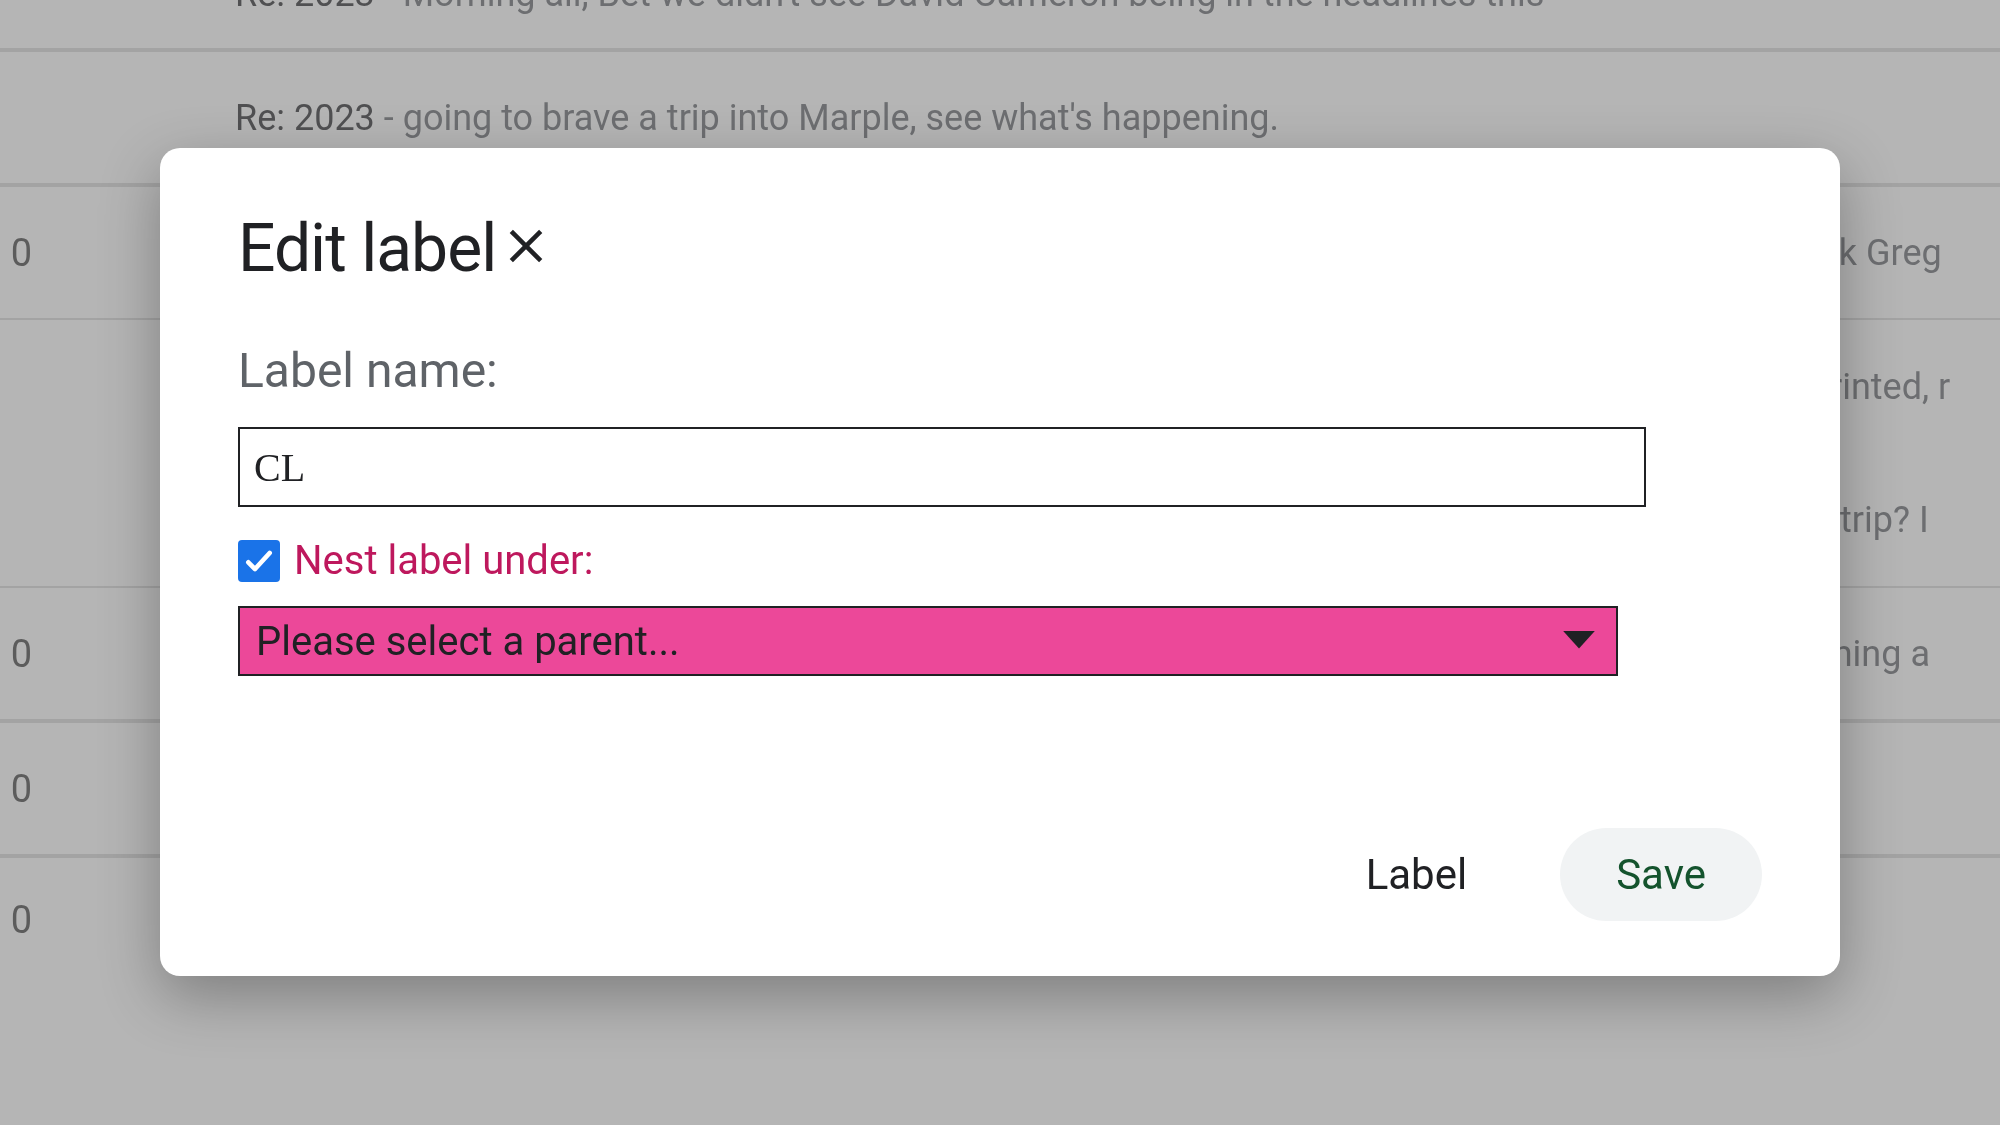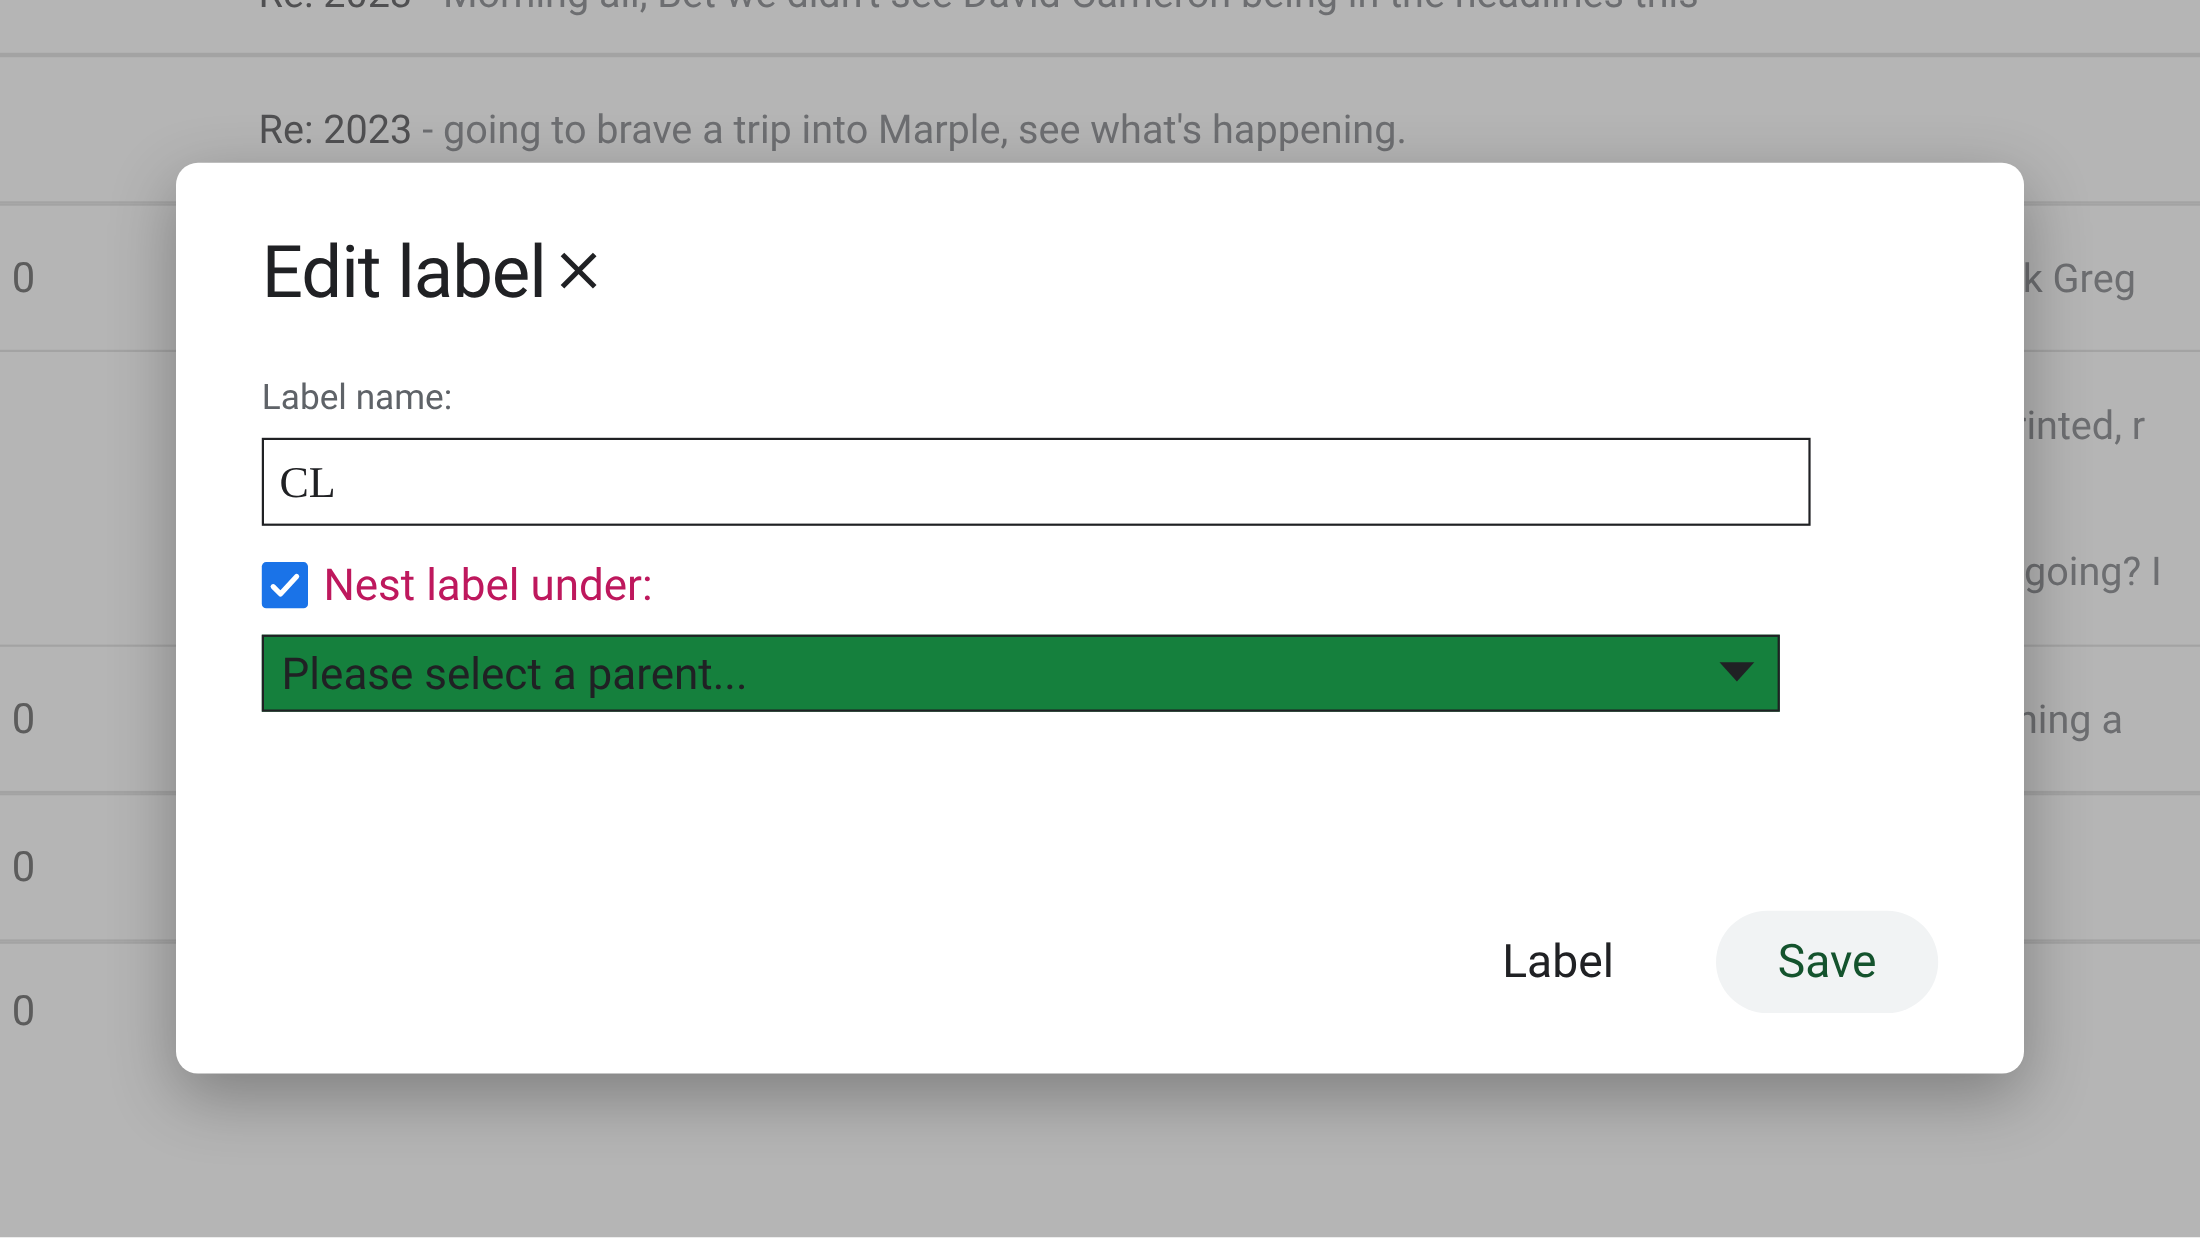--- a/index.html
+++ b/index.html
@@ -88,23 +88,23 @@
       align-items: center;
       justify-content: center;
       margin-right: -10px;
       margin-top: -5px;
     }
     .close-btn svg {
       width: 44px;
       height: 44px;
     }
     .form-label {
-      font-size: 32px;
+      font-size: 48px;
       color: #5f6368;
-      margin-bottom: 18px;
+      margin-bottom: 28px;
       display: block;
     }
     .text-input {
       width: 1408px;
       height: 80px;
       border: 2px solid #202124;
       font-size: 40px;
       padding: 0 14px;
       color: #202124;
       font-family: Liberation Serif, serif;
@@ -144,21 +144,21 @@
       width: 100%;
       height: 70px;
       border: 2.5px solid #202124;
       font-size: 40px;
       padding: 0 16px;
       color: #202124;
       font-family: inherit;
       display: flex;
       align-items: center;
       cursor: pointer;
-      background: #15803d;
+      background: #ec4899;
     }
     .select-arrow {
       position: absolute;
       right: 20px;
       top: 50%;
       transform: translateY(-50%);
       pointer-events: none;
     }
     .select-arrow svg {
       width: 38px;
@@ -214,21 +214,21 @@
   </div>
   <div class="email-row" style="border:none; height:133px;">
     <div class="email-left-col"></div>
     <div class="email-text" style="padding-left:1790px;">
       <span class="email-snippet">rinted, r</span>
     </div>
   </div>
   <div class="email-row" style="border:none; height:133px;">
     <div class="email-left-col"></div>
     <div class="email-text" style="padding-left:1800px;">
-      <span class="email-snippet">going? I</span>
+      <span class="email-snippet">trip? I</span>
     </div>
   </div>
   <div class="email-row">
     <div class="email-left-col">0</div>
     <div class="email-text" style="padding-left:1760px;">
       <span class="email-snippet">orning a</span>
     </div>
   </div>
   <div class="email-row">
     <div class="email-left-col">0</div>

